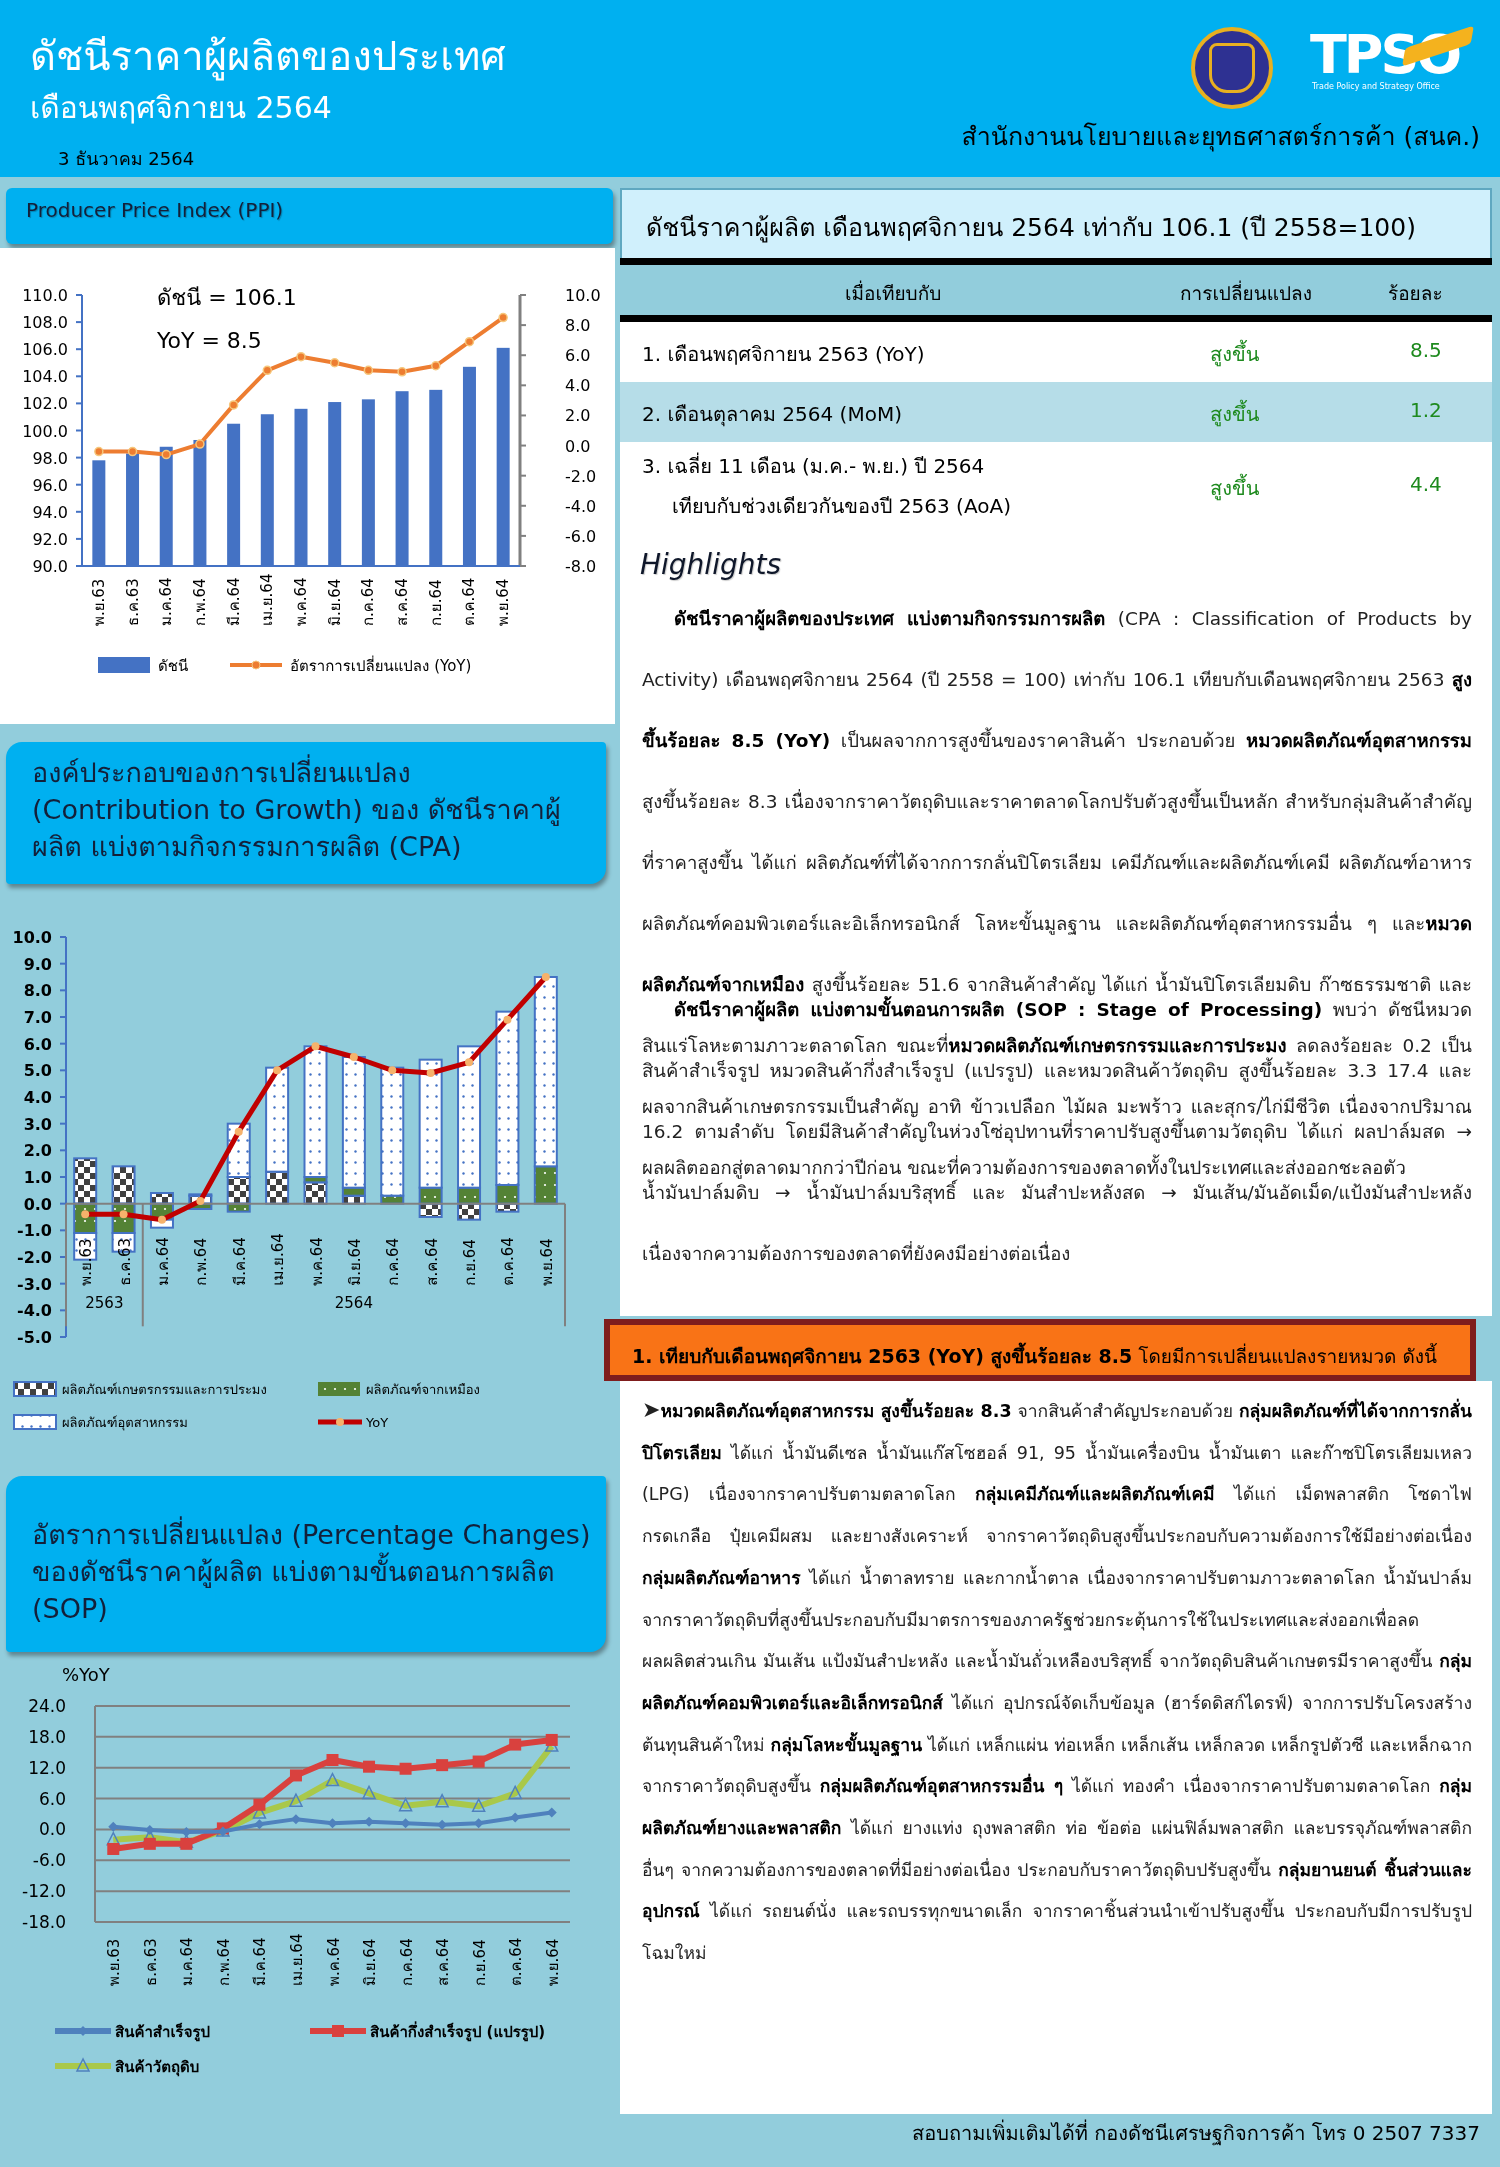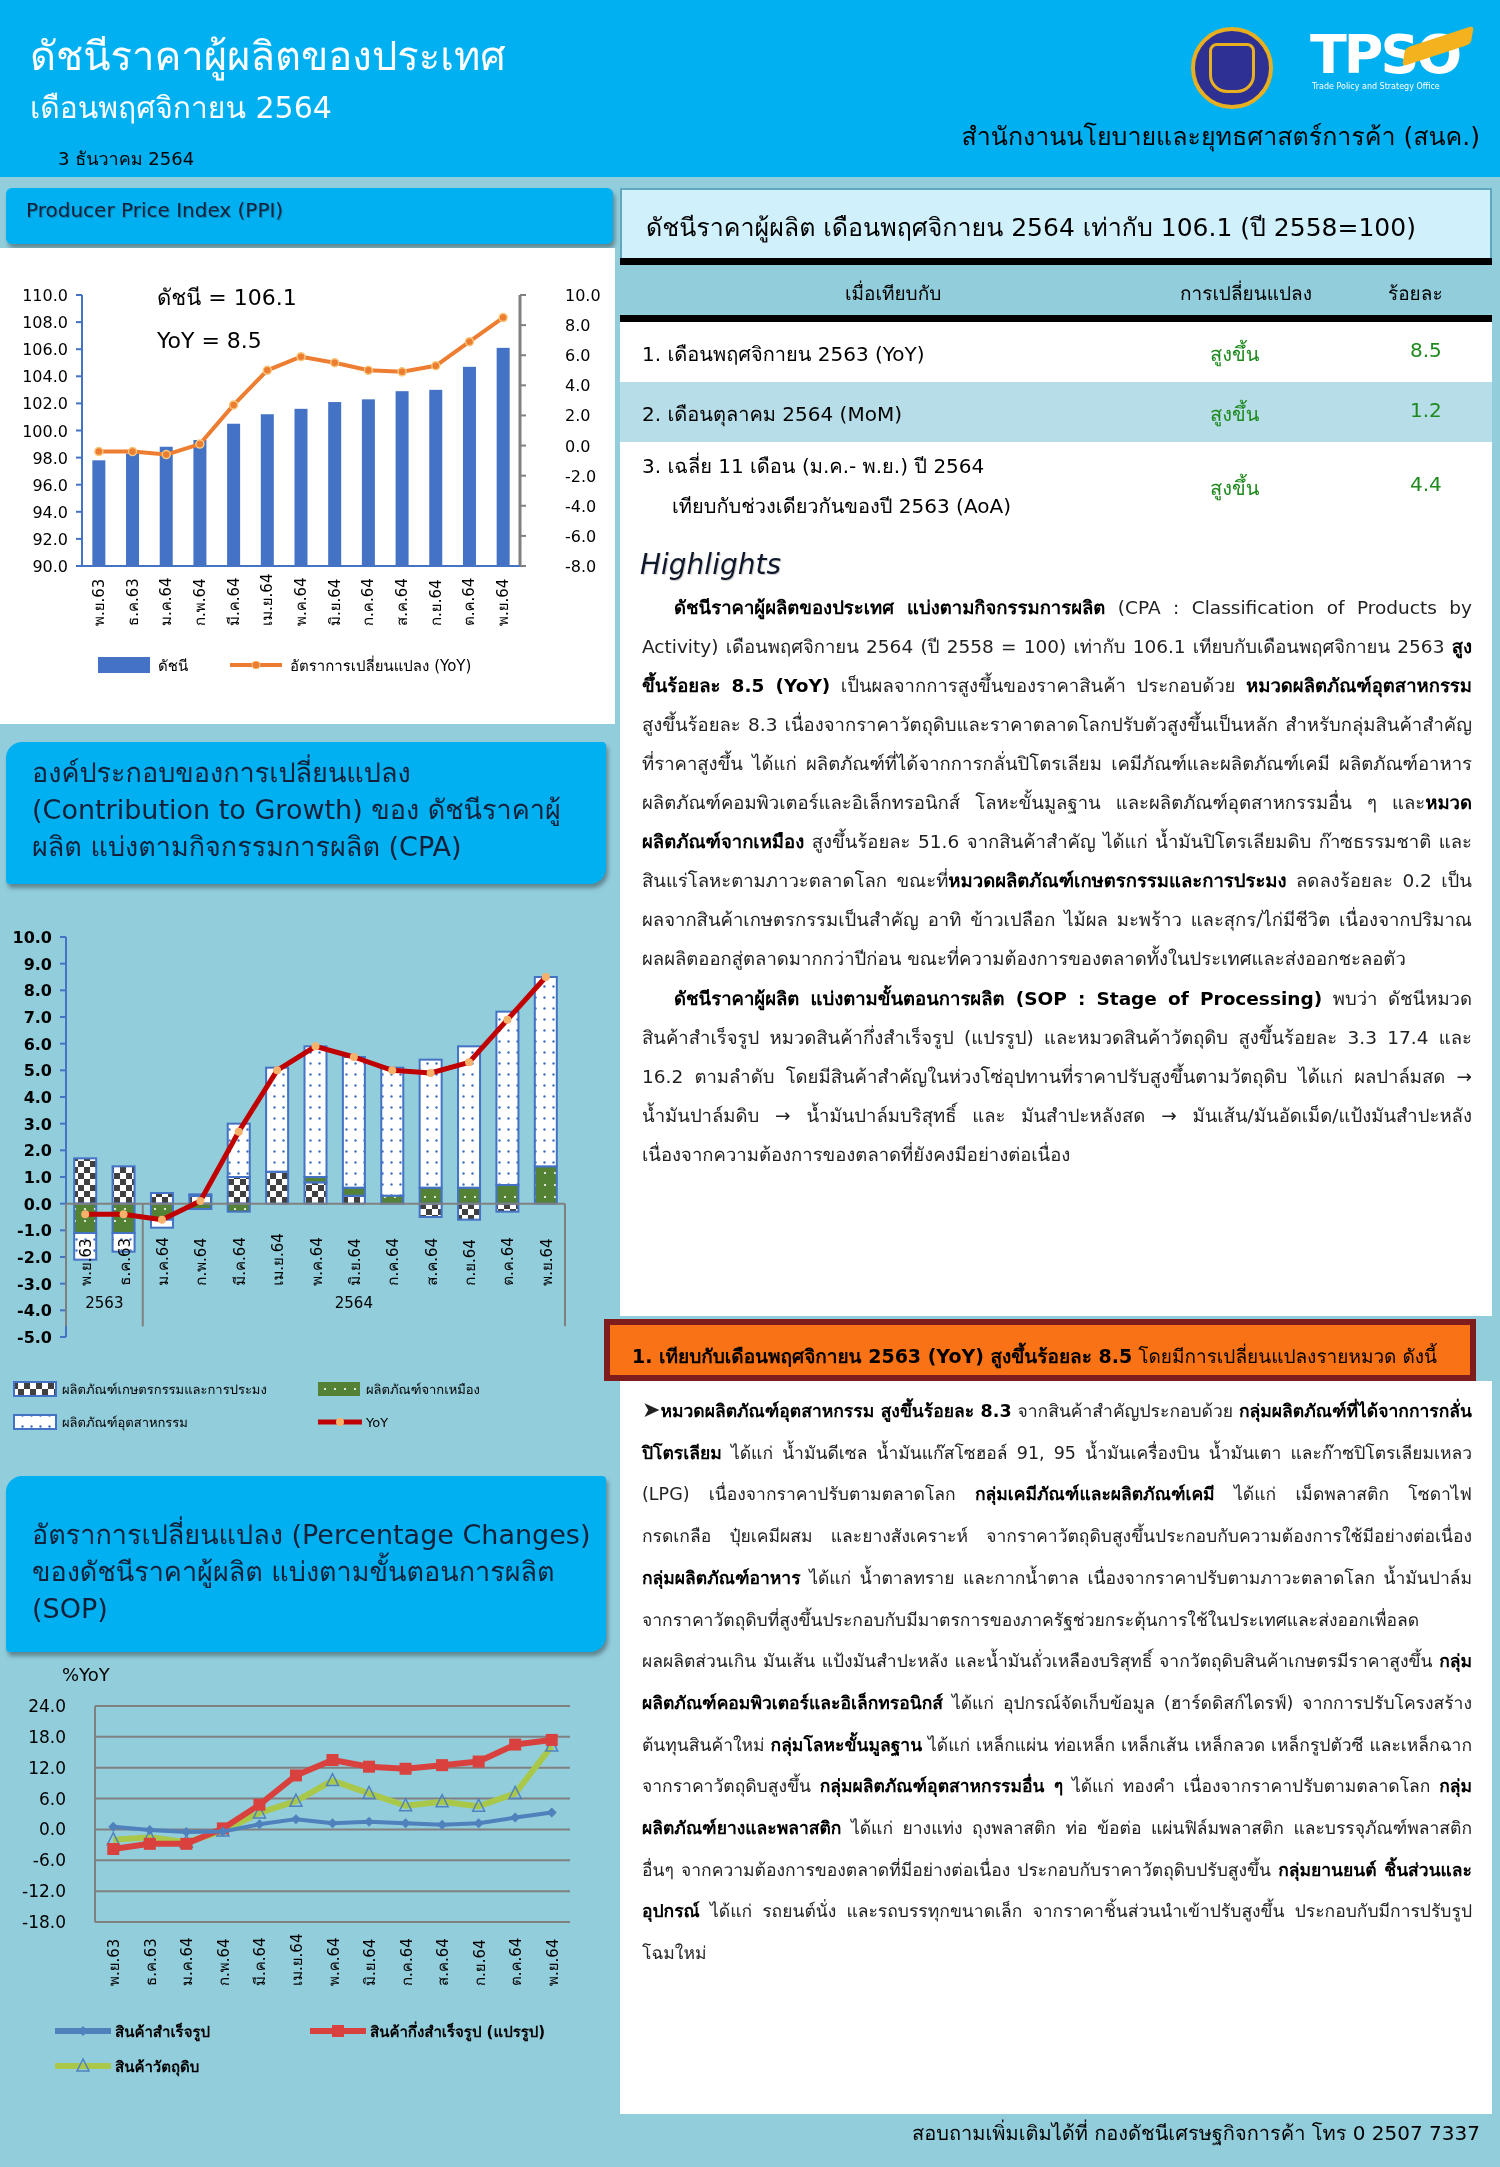--- a/index.html
+++ b/index.html
@@ -34,21 +34,21 @@
   .r-title span { position: absolute; left: 24px; top: 17px; font-size: 25px; font-weight: normal; }
   .tbl { position: absolute; left: 620px; top: 258px; width: 872px; }
   .tbl-rule { height: 7px; background: #000; }
   .tbl-head { height: 50px; background: #92CDDC; position: relative; font-size: 19px; }
   .tbl-row { position: relative; background: #fff; font-size: 20px; }
   .tbl-row.alt { background: #B6DDE8; padding-left: 16px; }
   .cell { position: absolute; }
   .green { color: #1E8A1E; }
   .hl-panel { position: absolute; left: 620px; top: 540px; width: 872px; height: 776px; background: #fff; }
   .hl-title { position: absolute; left: 20px; top: 8px; font-size: 28px; font-style: italic; color: #0f172a; text-shadow: 1px 1px 1px rgba(0,0,0,0.2); }
-  .para { position: absolute; left: 22px; width: 830px; font-size: 18.5px; line-height: 39px; text-align: justify; color: #222; }
+  .para { position: absolute; left: 22px; width: 830px; font-size: 18.5px; line-height: 61px; text-align: justify; color: #222; }
   .para b { color: #000; }
   .sec-head { position: absolute; left: 604px; top: 1319px; width: 872px; height: 62px; background: #f97316; border: 6px solid #7f1d1d; }
   .sec-head span { position: absolute; left: 22px; top: 16px; font-size: 19px; }
   .detail-panel { position: absolute; left: 620px; top: 1381px; width: 872px; height: 733px; background: #fff; }
   .detail-panel .para { font-size: 17.5px; line-height: 41.7px; top: 8px; }
   .footer { position: absolute; right: 20px; top: 2117px; font-size: 20px; }
 </style>
 </head>
 <body>
 

